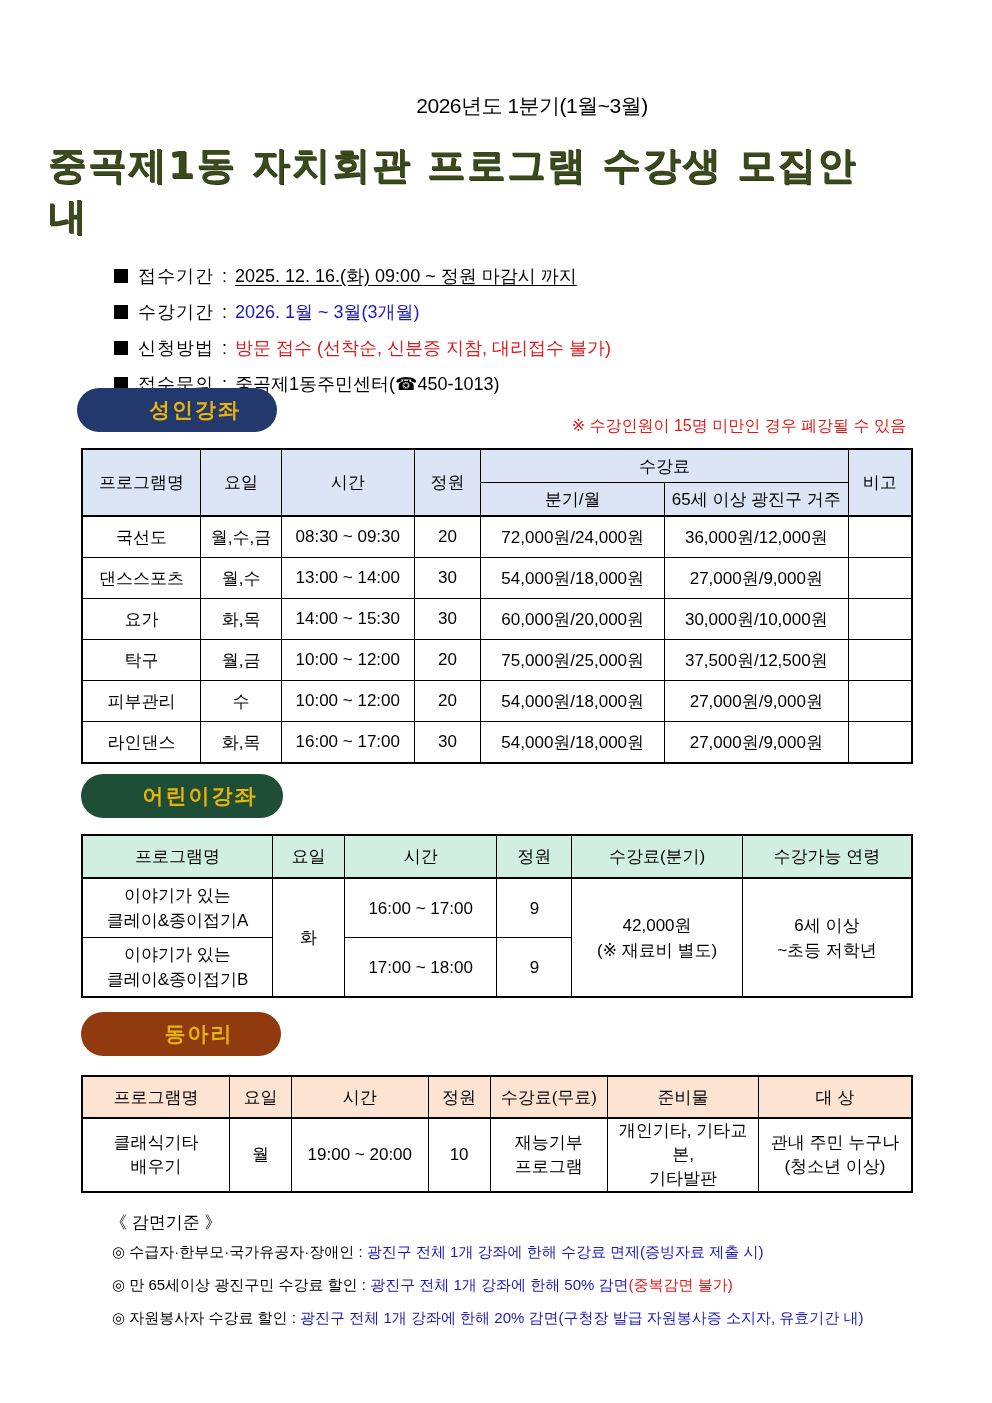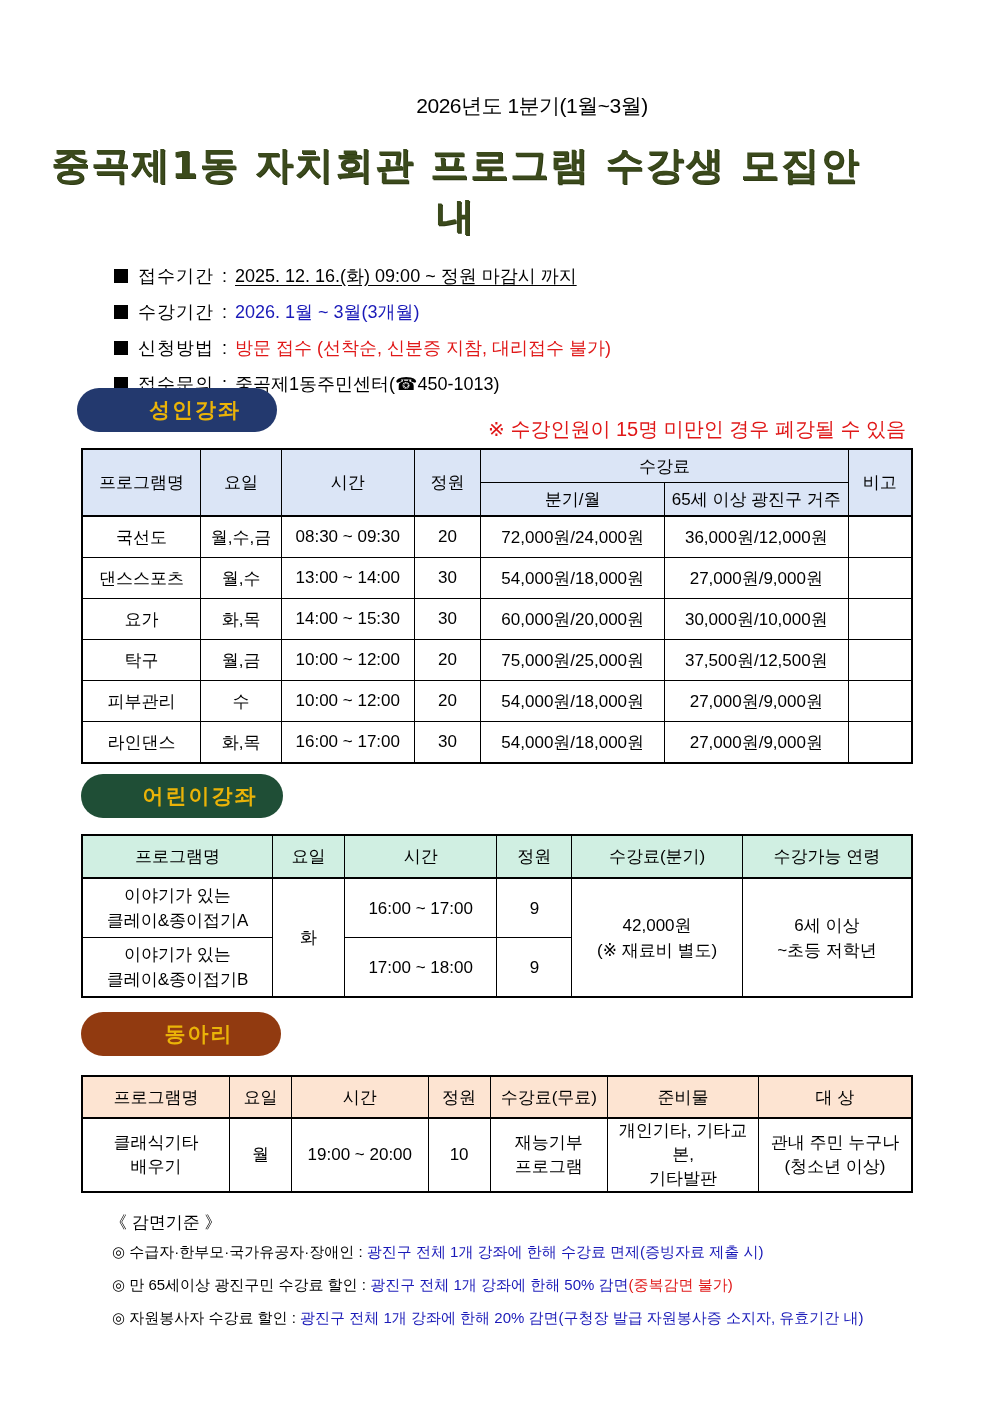--- a/index.html
+++ b/index.html
@@ -1,31 +1,31 @@
 <!DOCTYPE html>
 <html><head>
 <meta charset="utf-8">
 <style>
   html, body { margin:0; padding:0; background:#ffffff; }
   body { width:992px; height:1403px; position:relative; font-family:"DejaVu Sans","Liberation Sans",sans-serif; color:#000; overflow:hidden; }
   .abs { position:absolute;padding-left:36px; }
   .subtitle { left:0; width:992px; top:92px; text-align:center; font-size:21px; font-family:"Liberation Sans","DejaVu Sans",sans-serif; letter-spacing:-0.5px; }
-  .title { left:0; width:840px; top:140px; text-align:center; font-size:38px; font-weight:bold; color:#3b4a1c; letter-spacing:2px; text-shadow:1px 1px 0 #2e3a14; }
+  .title { left:12px; width:840px; top:140px; font-size:38px; font-weight:bold; color:#3b4a1c; letter-spacing:2px; text-shadow:1px 1px 0 #2e3a14; }
   .info { left:78px; font-size:18px; font-family:"Liberation Sans","DejaVu Sans",sans-serif; white-space:nowrap;margin-top:46px; }
   .info .sq { display:inline-block; width:14px; height:14px; background:#000; margin-right:10px; vertical-align:-1px; }
   .info .lbl { letter-spacing:1px; }
   .info .colon { margin:0 8px; }
   .blue { color:#1a1ab8; }
   .red { color:#e01818; }
   .ul { text-decoration:underline; text-underline-offset:3px; }
   .pill { color:#eab308; font-weight:bold; font-size:21px; text-align:center; border-radius:22px; height:44px; line-height:44px; letter-spacing:2px; }
   .pill-blue { background:#23396e; left:77px; top:388px; width:164px; }
   .pill-green { background:#1f4e36; left:81px; top:774px; width:166px; }
   .pill-brown { background:#913a10; left:81px; top:1012px; width:164px; }
-  .note { right:86px; top:416px; font-size:20px; color:#e01818; font-family:"Liberation Sans","DejaVu Sans",sans-serif; }
+  .note { right:86px; top:416px; font-size:16px; color:#e01818; font-family:"Liberation Sans","DejaVu Sans",sans-serif; }
   table { border-collapse:collapse; position:absolute; font-family:"Liberation Sans","DejaVu Sans",sans-serif; font-size:17px; }
   td, th { border:1px solid #000; text-align:center; font-weight:normal; padding:0; }
   table.t { border:2.5px solid #000; }
   .hdr-blue th { background:#dbe5f6; }
   .hdr-green th { background:#d0efe2; }
   .hdr-peach th { background:#fde4d2; }
   .t1 { left:81px; top:448px; width:832px; }
   .t1 tr.h1 th { height:32px; }
   .t1 tr.h2 th { height:32px; }
   .t1 tbody tr:first-child td { border-top:2.5px solid #000; }

